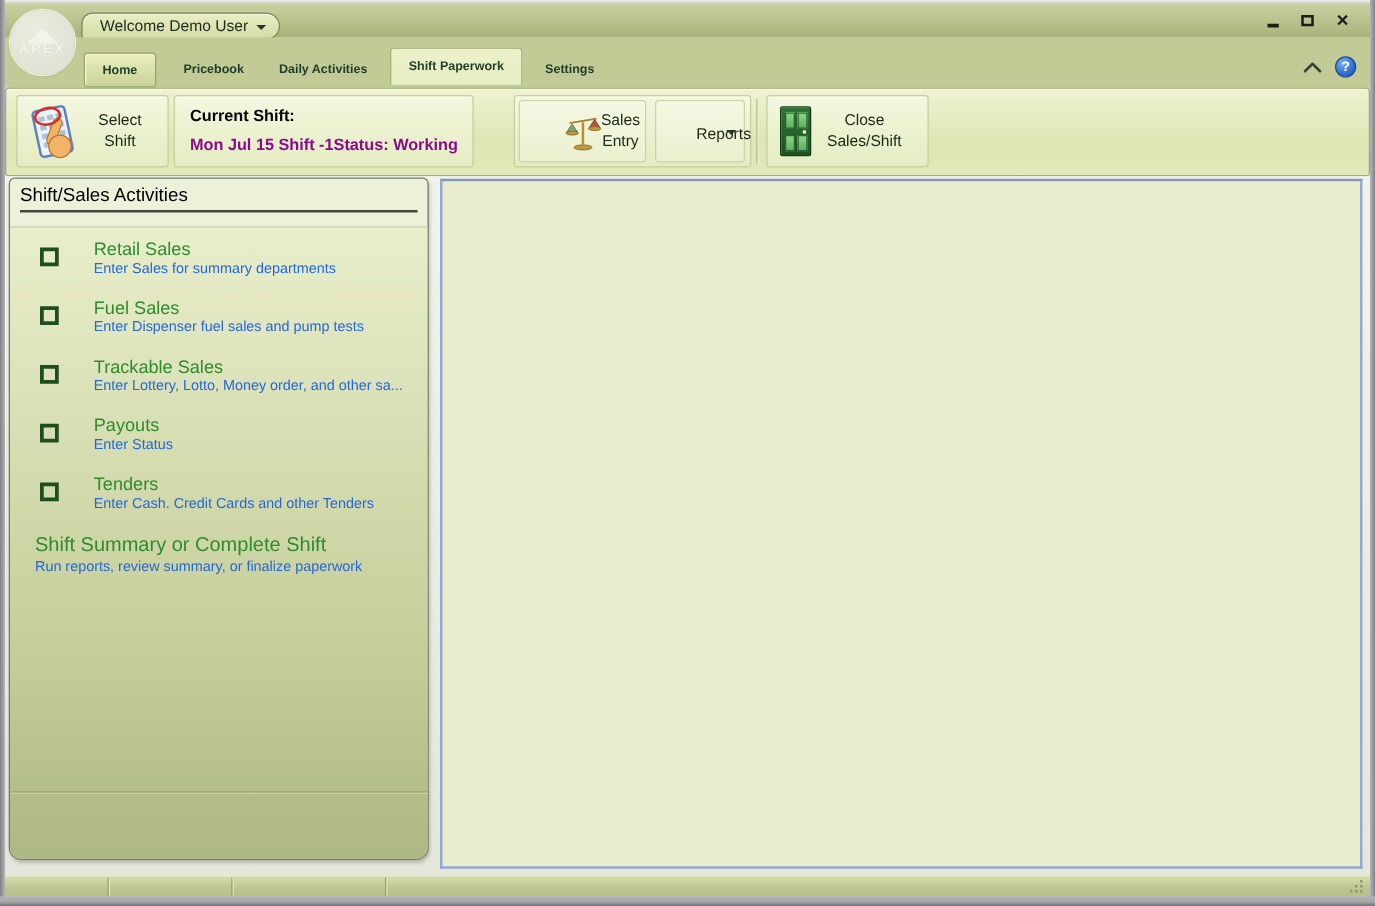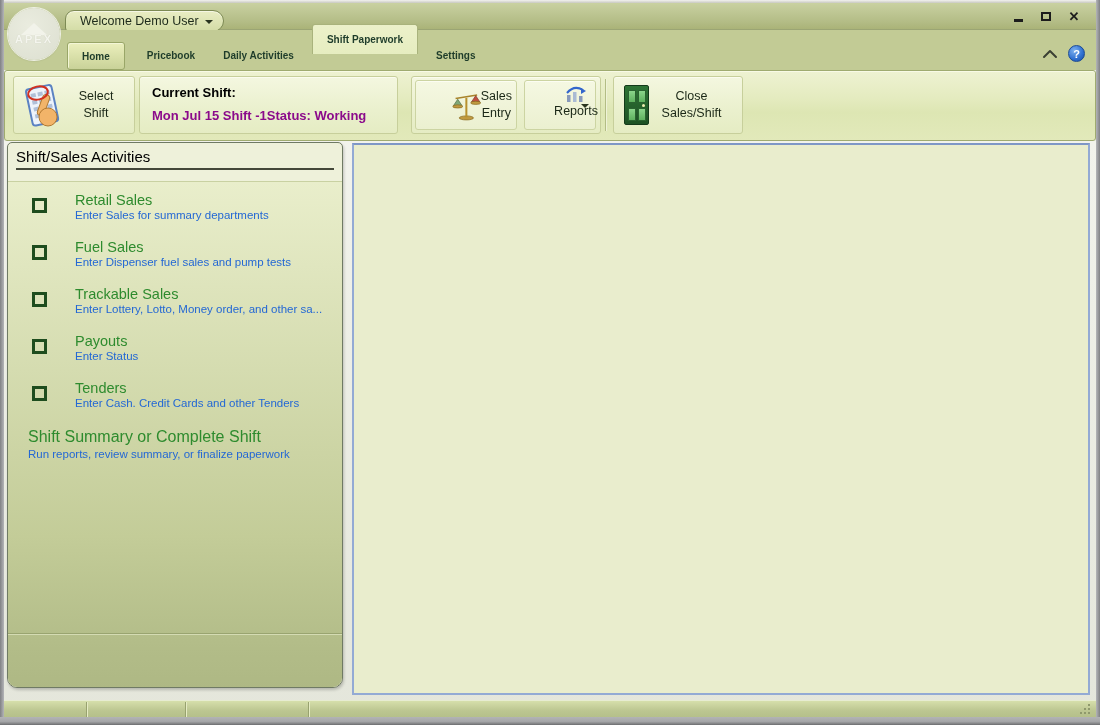--- a/index.html
+++ b/index.html
@@ -45,58 +45,58 @@
   
   .tabrow { position:absolute; left:3px; top:30px; width:1094px; height:40px; background:#c2cb95; }
   .tabs { position:absolute; left:64px; bottom:0; display:flex; align-items:flex-end; height:30px; }
   .tab { height:28px; line-height:28px; padding:0 14px; font-size:10px; font-weight:bold;
          color:#1e3c2a; white-space:nowrap; cursor:default; }
   .tab-home { height:28px; border:1px solid #99a668; border-radius:3px;
               background:linear-gradient(#ebefbd,#d8dfa8 55%,#c9d299);
               box-shadow:inset 1px 1px 0 #f3f6d6; margin-right:8px; }
   .tab-selected { height:30px; line-height:30px; background:linear-gradient(#ecf1ca,#e6edc0);
                   border:1px solid #a9b37c; border-bottom:none; border-radius:3px 3px 0 0;
-                  position:relative; z-index:5; margin:16px 4px; }
+                  position:relative; z-index:5; margin:2px 4px; }
   .tabrow-icons { position:absolute; right:12px; bottom:8px; display:flex; align-items:center; gap:10px; }
   .collapse-icon svg { display:block; }
   .help-btn { width:17px; height:17px; border-radius:50%;
               background:radial-gradient(circle at 35% 30%, #7db1ef, #2f6fd0 60%, #1c4f9e);
               border:1px solid #1a4a96; color:#fff; font-size:11px; font-weight:bold;
               display:flex; align-items:center; justify-content:center; cursor:default; }
 
   
   .ribbon { position:absolute; left:4px; top:70px; width:1092px; height:71px;
             background:linear-gradient(#eef2d2,#e4ebbf 40%,#dde6b3 60%,#e2e9ba);
             border:1px solid #9fab70; border-radius:3px;
             box-shadow:inset 0 1px 0 #f8fae6; }
   .rgroup { position:absolute; top:5px; height:58px; border:1px solid #c7cf9b; border-radius:3px;
             background:linear-gradient(#f4f7e0,#eaf0cd 60%,#e5ecc3);
             box-shadow:inset 0 1px 0 #fbfcef; }
   .rg-select   { left:8px;   width:122px; display:flex; align-items:center; cursor:default; }
-  .rg-current  { left:134px; width:259px; }
+  .rg-current  { left:134px; width:240px; }
   .rg-actions  { left:406px; width:190px; }
   .rg-close    { left:608px; width:130px; display:flex; align-items:center; cursor:default; }
   .rsep { position:absolute; left:600px; top:8px; width:1px; height:52px; background:#b3bd85;
           box-shadow:1px 0 0 #eff3d8; }
 
   .rbtn-label { font-size:12.5px; color:#1b2817; text-align:center; line-height:1.35; }
 
   .select-icon { margin-left:6px; }
   .rg-select .rbtn-label { flex:1; text-align:center; padding-right:6px; }
 
   .cs-label { font-size:13px; font-weight:bold; color:#000; padding:8px 0 0 12px; }
   .cs-value { font-size:13px; font-weight:bold; color:#8b0a8b; padding:8px 0 0 12px; white-space:nowrap; }
   .cs-status { }
 
   .rbtn { position:absolute; top:3px; height:50px; border:1px solid #ccd4a2; border-radius:3px;
           background:linear-gradient(#f5f8e2,#ebf0d0); cursor:default;
           box-shadow:inset 0 1px 0 #fcfdf2;padding-left:32px; }
   .btn-sales { left:3px; width:102px; display:flex; align-items:center; }
   .btn-sales .rbtn-label { flex:1; padding-right:4px; }
-  .btn-reports { left:112px; width:72px; display:flex; flex-direction:column; align-items:center; padding-top:5px; }
+  .btn-reports { left:112px; width:72px; display:flex; flex-direction:row; align-items:center; padding-top:5px; }
   .reports-caret { position:absolute; right:6px; top:23px; }
   .rg-close .rbtn-label { flex:1; padding-right:8px; }
 
   
   .door-icon { position:relative; width:25px; height:40px; margin-left:10px;
                background:linear-gradient(#2e7435,#1d5124); border:1px solid #143a1a; border-radius:2px; }
   .door-panel { position:absolute; width:8px; height:13px; background:linear-gradient(#8fd88f,#5aad5a);
                 box-shadow:inset 0 0 0 1px #2a6330; }
   .dp1 { left:3px; top:4px; } .dp2 { left:13px; top:4px; }
   .dp3 { left:3px; top:22px; } .dp4 { left:13px; top:22px; }

